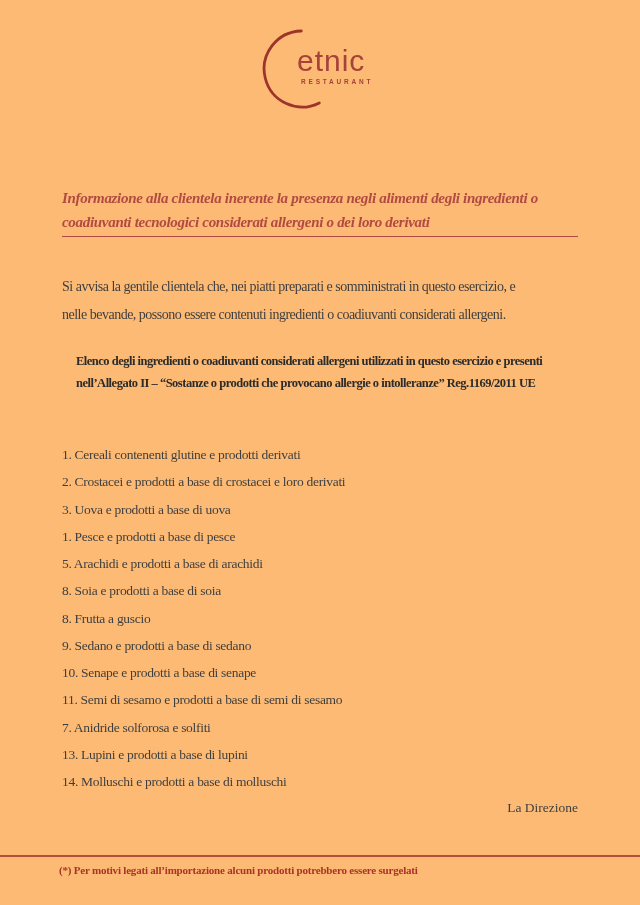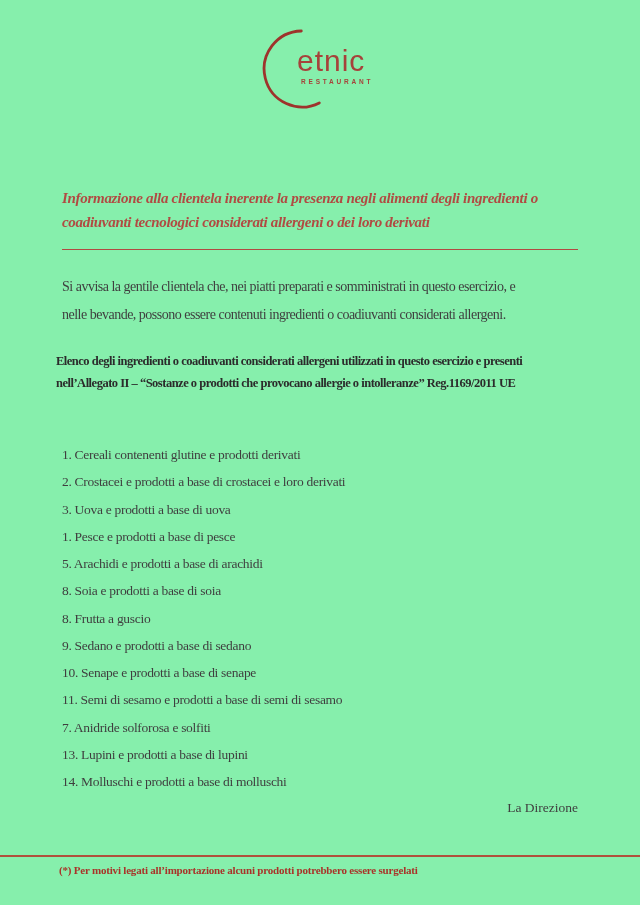--- a/index.html
+++ b/index.html
@@ -9,21 +9,21 @@
     --footer-red:#a93329;
     --rule-red:#b0503c;
     --body-text:#3f3f3f;
     --header-text:#2b2b2b;
   }
   *{margin:0;padding:0;box-sizing:border-box;}
   html,body{background:#ffffff;}
   .page{
     position:relative;
     width:640px;height:905px;
-    background:#86efac;
+    background:#fdba74;
     overflow:hidden;
     font-family:"Liberation Serif", serif;
   }
   
   .logo{position:absolute;top:0;left:0;width:640px;height:120px;}
   .crescent{position:absolute;left:262px;top:28px;width:80px;height:82px;}
   .brand{
     position:absolute;left:297px;top:44px;
     font-family:"Liberation Sans", sans-serif;
     font-size:30px;font-weight:400;letter-spacing:1px;
@@ -35,32 +35,32 @@
     font-size:6.5px;font-weight:700;letter-spacing:2.8px;
     color:var(--brand-red);
   }
   
   .title{
     position:absolute;left:62px;top:186px;width:516px;
     font-style:italic;font-weight:600;
     font-size:15px;letter-spacing:-0.3px;line-height:24px;
     color:var(--title-red);
     border-bottom:1.5px solid var(--title-red);
-    padding-bottom:15px;
+    padding-bottom:2px;
   }
   .nline{display:block;white-space:nowrap;}
   
   .intro{
     position:absolute;left:62px;top:273px;
     font-size:14px;letter-spacing:-0.5px;line-height:28px;
     color:var(--body-text);
   }
   
   .list-header{
-    position:absolute;left:56px;top:350px;
+    position:absolute;left:76px;top:350px;
     font-size:12.5px;font-weight:700;letter-spacing:-0.5px;line-height:22px;
     color:var(--header-text);
   }
   
   .allergen-list{
     position:absolute;left:62px;top:395px;
     font-size:13.5px;letter-spacing:-0.3px;
     color:var(--body-text);
     margin-top:46px;
   }

